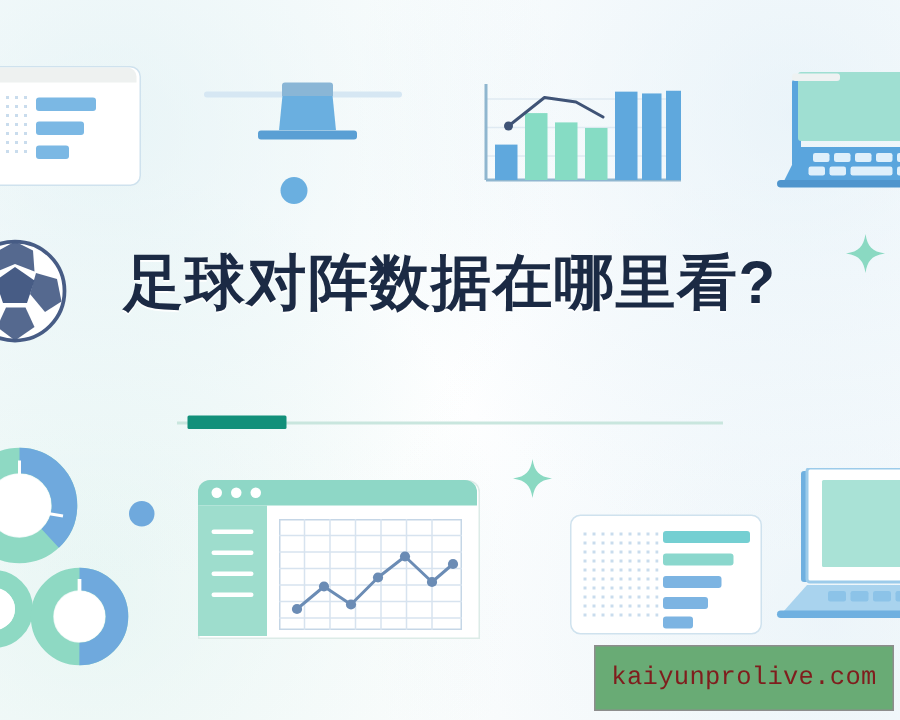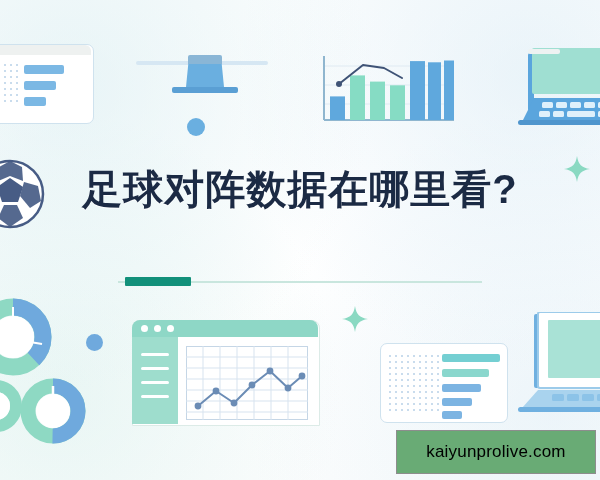--- a/index.html
+++ b/index.html
@@ -109,23 +109,23 @@
     width: 198px;
     height: 42px;
     background: #69ab75;
     border: 1px solid #8d8d8d;
     display: flex;
     align-items: center;
     justify-content: center;
     z-index: 90;
   }
   .watermark span {
-    font-family: Liberation Sans, sans-serif;
+    font-family: Liberation Mono, monospace;
     font-size: 17px;
-    color: #000000;
+    color: #7f1d1d;
     letter-spacing: 0.2px;
   }
 
   
   .sparkle { position: absolute; z-index: 30; }
 </style>
 </head>
 <body>
 
 <div id="poster">

